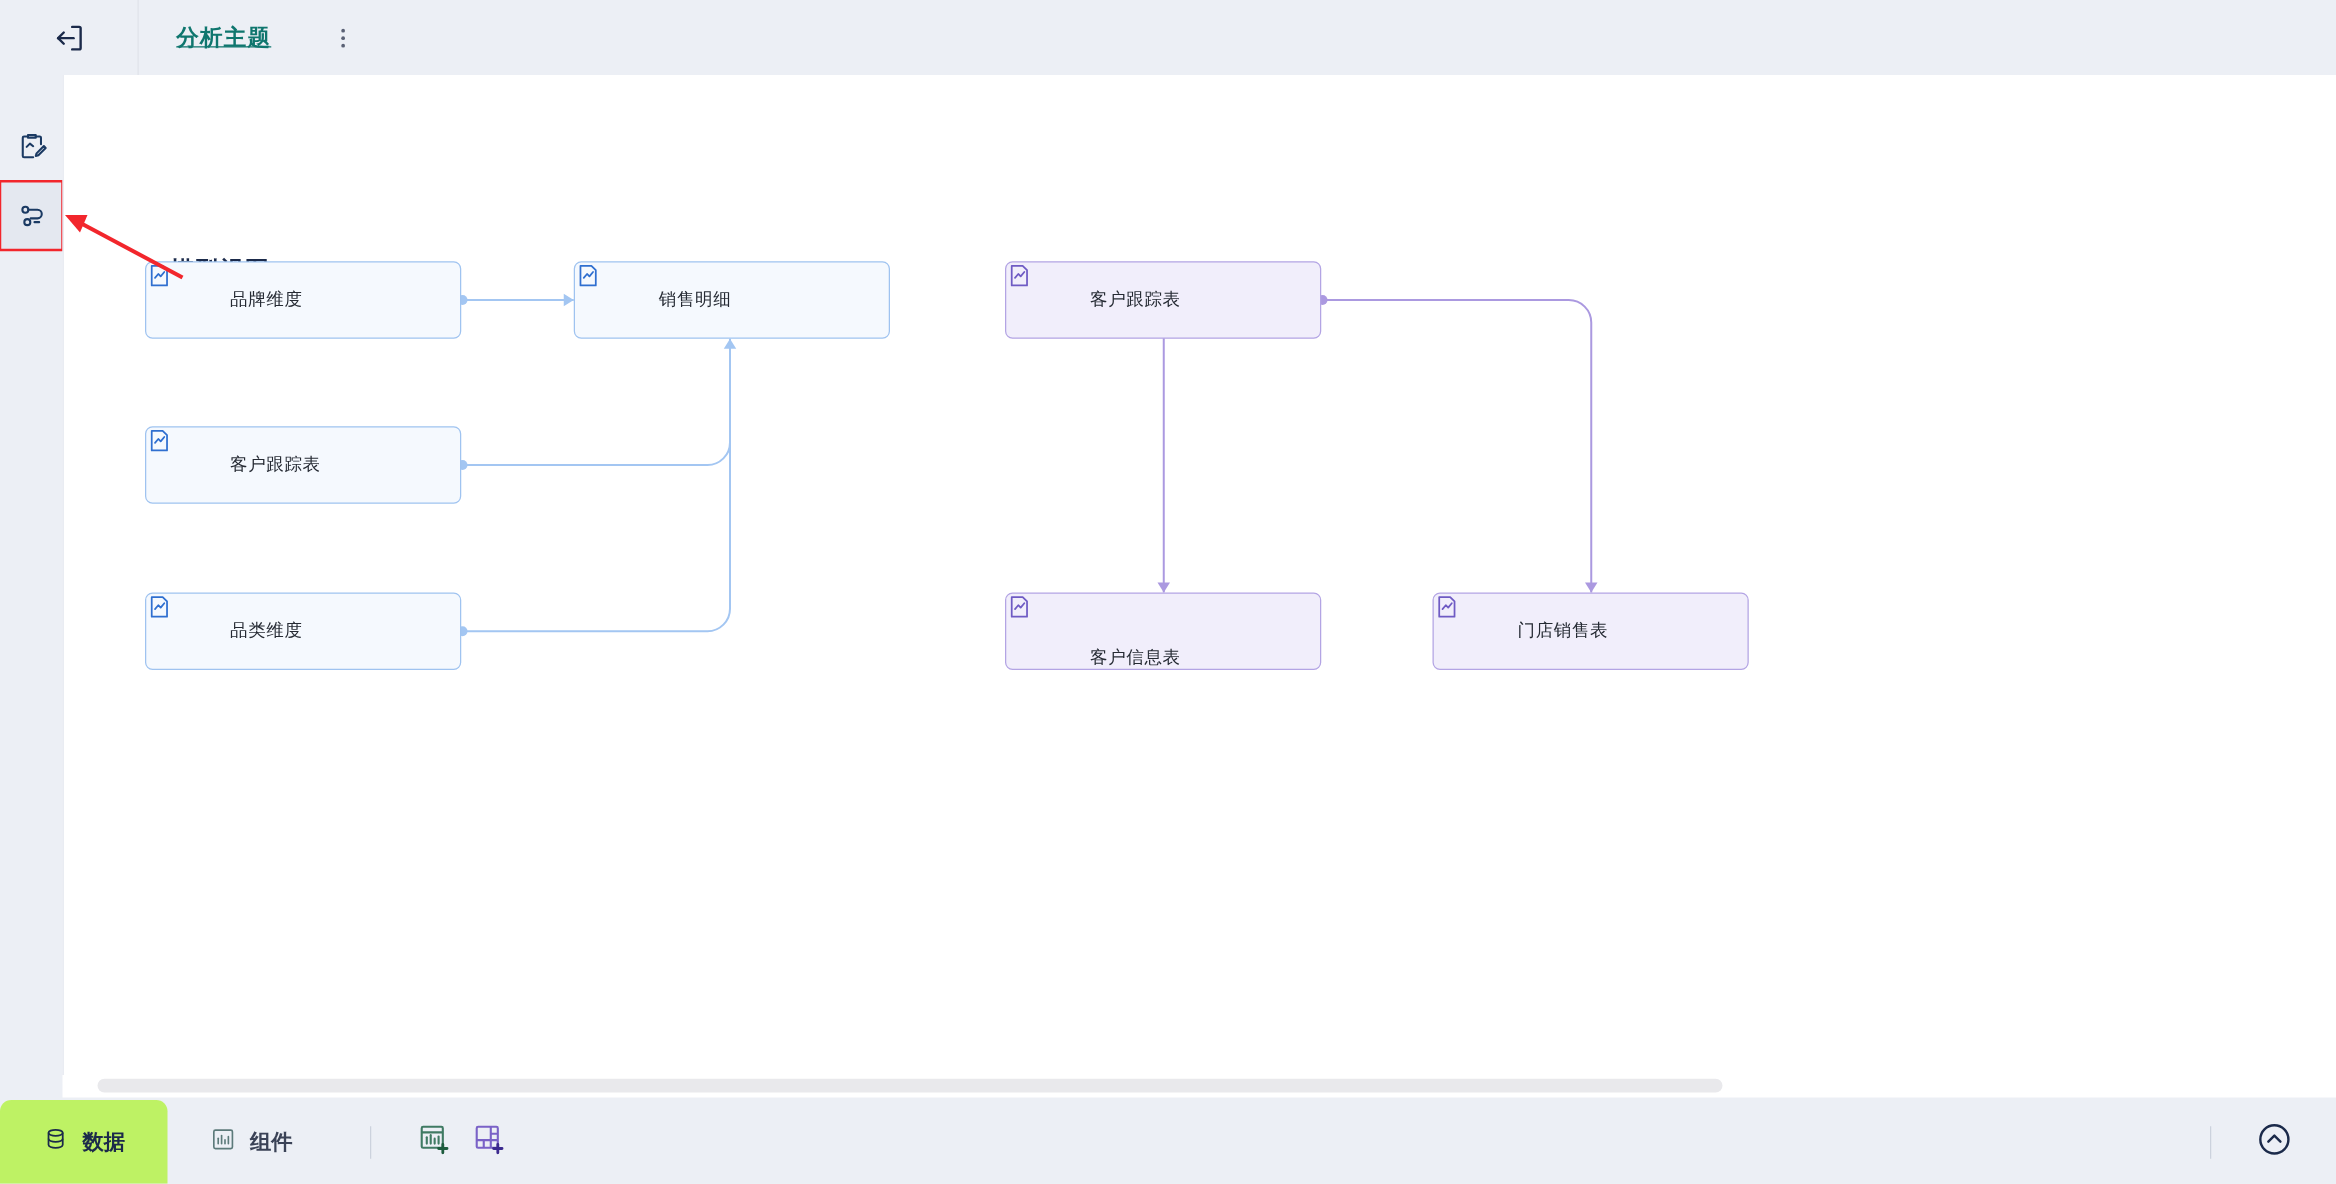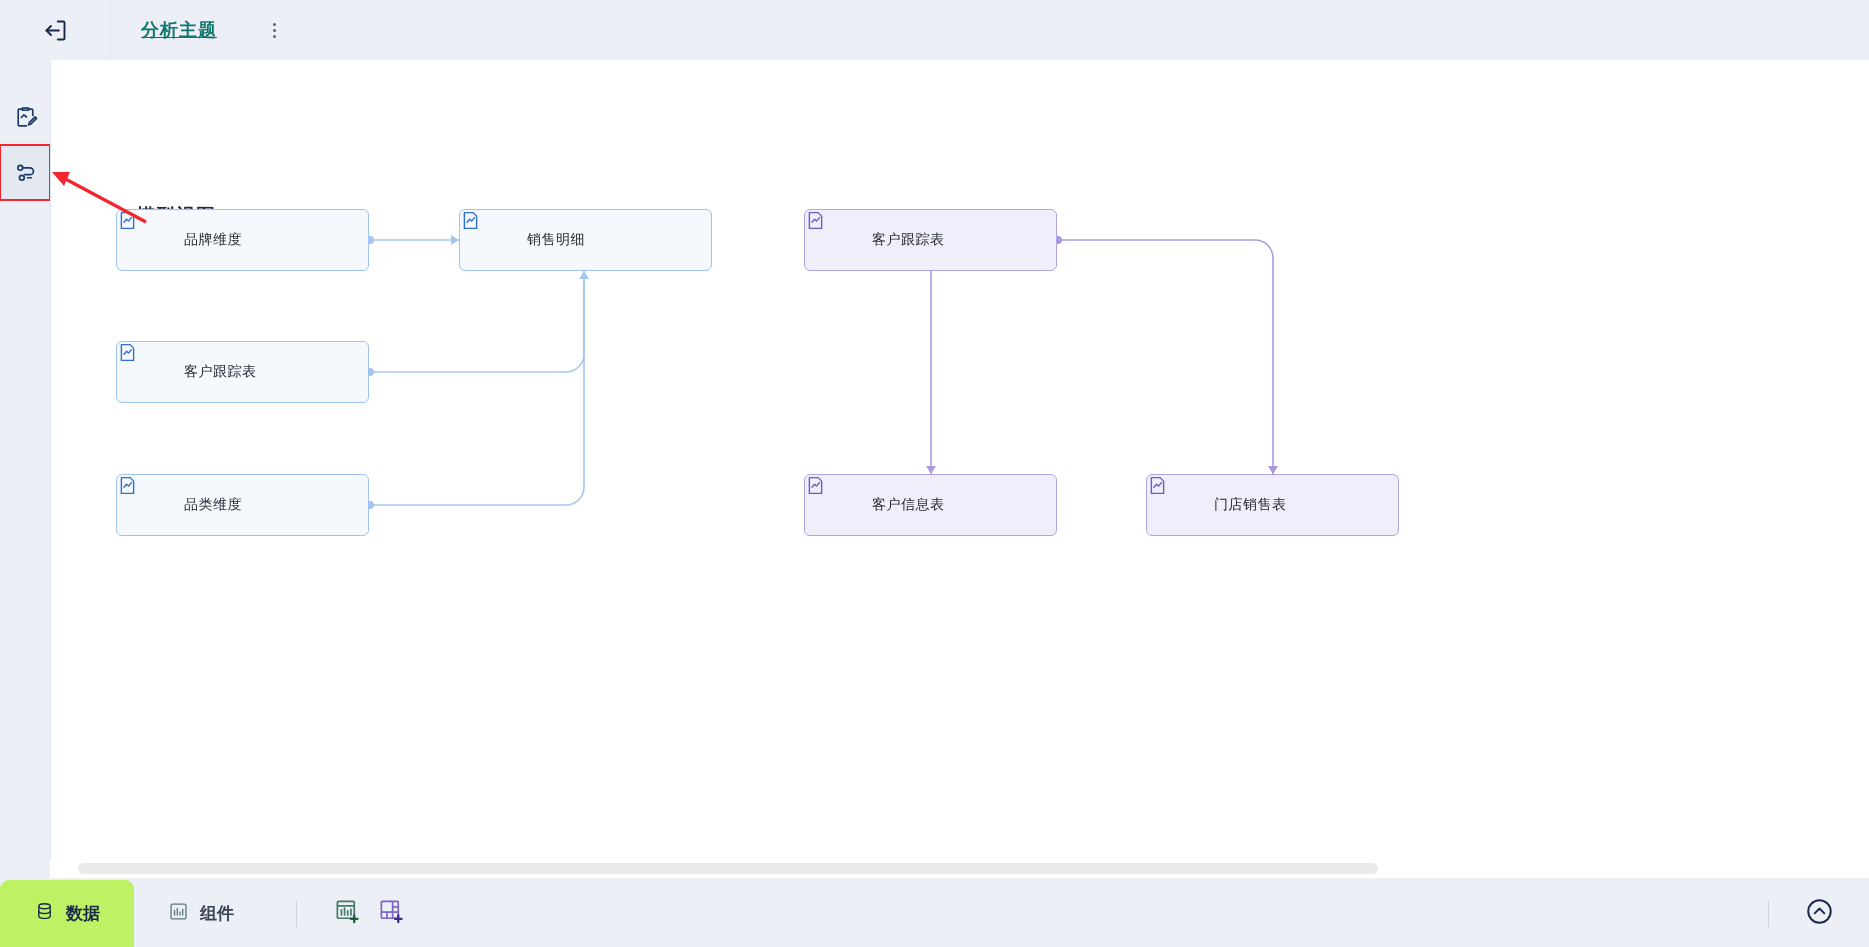--- a/index.html
+++ b/index.html
@@ -282,21 +282,21 @@
       <div class="node purple" style="left:753px; top:149px; width:253px;">
         <span class="nicon">
           <svg width="21" height="21" viewBox="0 0 24 24" fill="none" stroke="#6f5bc4" stroke-width="1.6" stroke-linejoin="round">
             <path d="M5 3 h10 l4 4 v14 a0 0 0 0 1 0 0 H5 z"></path>
             <path d="M8 14 l3 -3.5 2.2 2.2 3.3 -4" stroke-linecap="round"></path>
           </svg>
         </span>
         <span class="nlabel">客户跟踪表</span>
       </div>
 
-      <div class="node purple" style="left:753px; top:414px; width:253px;">
+      <div class="node purple" style="left:753px; top:414px; width:253px;align-items:flex-end;">
         <span class="nicon">
           <svg width="21" height="21" viewBox="0 0 24 24" fill="none" stroke="#6f5bc4" stroke-width="1.6" stroke-linejoin="round">
             <path d="M5 3 h10 l4 4 v14 a0 0 0 0 1 0 0 H5 z"></path>
             <path d="M8 14 l3 -3.5 2.2 2.2 3.3 -4" stroke-linecap="round"></path>
           </svg>
         </span>
         <span class="nlabel">客户信息表</span>
       </div>
 
       <div class="node purple" style="left:1095px; top:414px; width:253px;text-align:center;">

